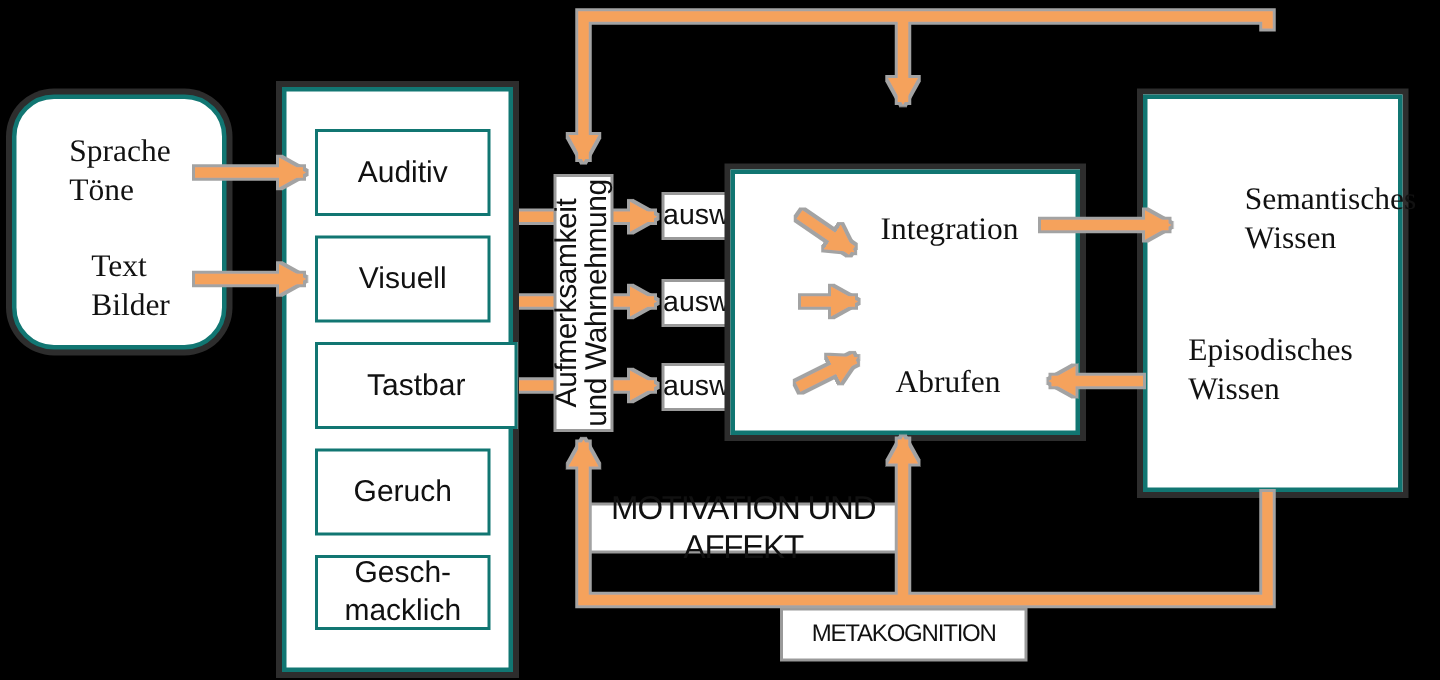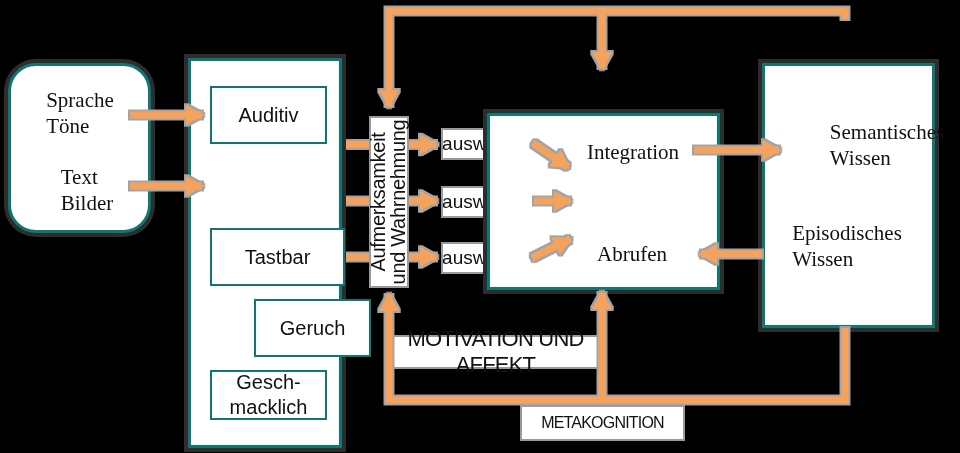--- a/index.html
+++ b/index.html
@@ -66,24 +66,27 @@
   <div class="box" style="left:8px;top:63px;width:143px;height:170px;border-radius:28px;"></div>
   <div class="txt t21" style="left:80px;top:113px;">Sprache
 Töne</div>
   <div class="txt t21" style="left:87px;top:190px;">Text
 Bilder</div>
 
   <div class="box" style="left:188px;top:58px;width:154px;height:390px;"></div>
   <div class="chan" style="left:210px;top:86px;width:117px;height:58px;">
     <span style="white-space:pre-line;">Auditiv</span>
   </div>
+  <div class="chan" style="left:210px;top:157px;width:117px;height:58px;">
+    <span style="white-space:pre-line;">Visuell</span>
+  </div>
   <div class="chan" style="left:210px;top:228px;width:135px;height:58px;">
     <span style="white-space:pre-line;">Tastbar</span>
   </div>
-  <div class="chan" style="left:210px;top:299px;width:117px;height:58px;margin-left:44px;">
+  <div class="chan" style="left:210px;top:299px;width:117px;height:58px;">
     <span style="white-space:pre-line;">Geruch</span>
   </div>
   <div class="chan" style="left:210px;top:370px;width:117px;height:50px;">
     <span style="white-space:pre-line;">Gesch-
 macklich</span>
   </div>
 
   <div class="strip" style="left:371px;top:118px;width:36px;height:168px;"></div>
   <div class="striptxt" style="left:299px;top:181px;">
     <div>Aufmerksamkeit</div>

